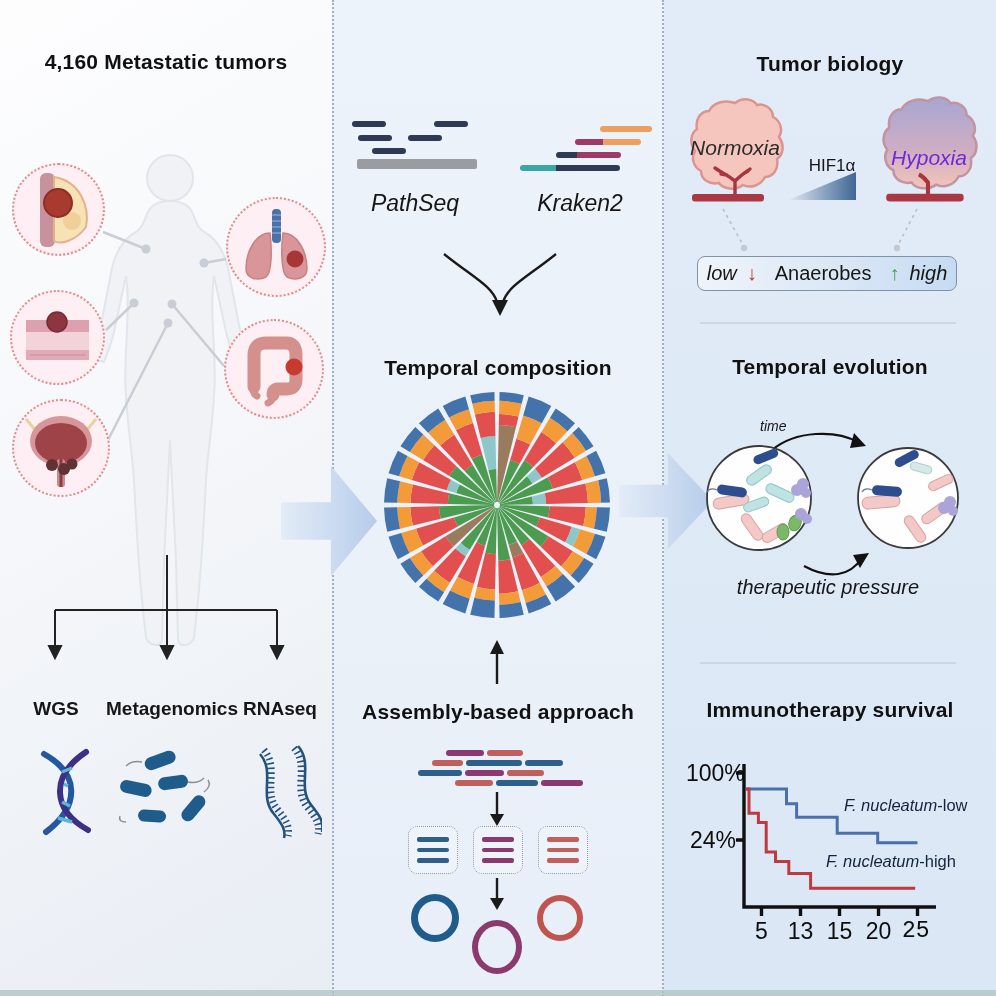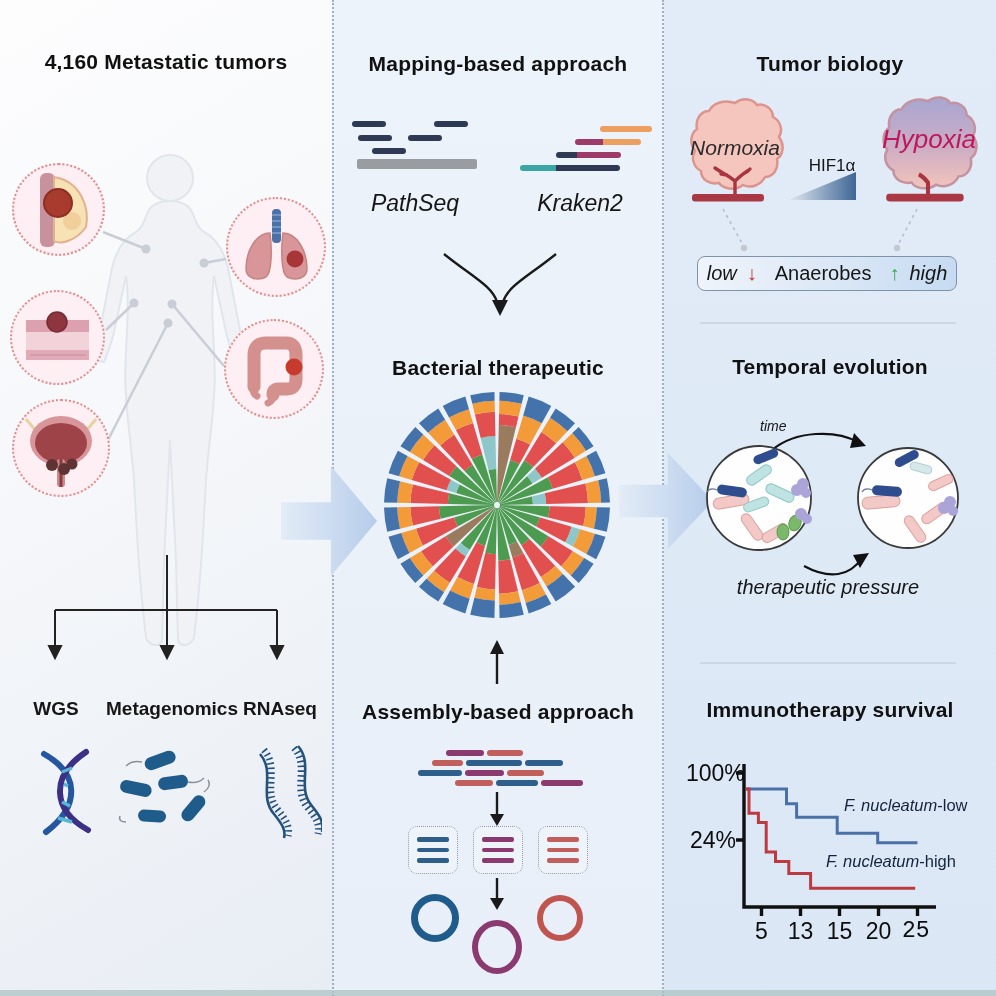--- a/index.html
+++ b/index.html
@@ -166,21 +166,20 @@
   <svg class="abs" style="left:246px;top:744px;" width="76" height="96" viewBox="0 0 76 96">
     <path d="M18,6 C34,24 16,48 32,66 C40,76 44,82 42,92" fill="none" stroke="#24527e" stroke-width="7" stroke-dasharray="1.6 3.2"></path>
     <path d="M14,10 C30,28 12,52 28,70 C36,80 40,86 38,94" fill="none" stroke="#24527e" stroke-width="2.6"></path>
     <path d="M48,4 C64,22 46,46 62,64 C70,74 74,80 72,90" fill="none" stroke="#24527e" stroke-width="7" stroke-dasharray="1.6 3.2"></path>
     <path d="M52,2 C68,20 50,44 66,62 C74,72 78,78 76,88" fill="none" stroke="#24527e" stroke-width="2.6"></path>
   </svg>
 
   <div class="big-arrow" style="left:281px;top:466px;width:96px;height:110px;"></div>
   <div class="big-arrow" style="left:619px;top:453px;width:94px;height:96px;"></div>
 
-  <div class="sec-title" style="left:332px;top:52px;width:332px;">Mapping-based approach</div>
 
   <div>
     <div class="read" style="left:352px;top:121px;width:34px;background:#2e3a54;"></div>
     <div class="read" style="left:434px;top:121px;width:34px;background:#2e3a54;"></div>
     <div class="read" style="left:358px;top:135px;width:34px;background:#2e3a54;"></div>
     <div class="read" style="left:408px;top:135px;width:34px;background:#2e3a54;"></div>
     <div class="read" style="left:372px;top:148px;width:34px;background:#2e3a54;"></div>
     <div class="read" style="left:357px;top:159px;width:120px;height:10px;border-radius:2px;background:#999ca1;"></div>
   </div>
 
@@ -196,21 +195,21 @@
 
   <div class="abs ital" style="left:355px;top:190px;width:120px;text-align:center;font-size:23px;">PathSeq</div>
   <div class="abs ital" style="left:520px;top:190px;width:120px;text-align:center;font-size:23px;">Kraken2</div>
 
   <svg class="abs" style="left:430px;top:248px;" width="140" height="72" viewBox="0 0 140 72">
     <path d="M14,6 C44,30 62,38 67,54" fill="none" stroke="#1a1a1a" stroke-width="2.4"></path>
     <path d="M126,6 C96,30 78,38 73,54" fill="none" stroke="#1a1a1a" stroke-width="2.4"></path>
     <polygon points="62,52 78,52 70,68" fill="#1a1a1a"></polygon>
   </svg>
 
-  <div class="sec-title" style="left:332px;top:356px;width:332px;">Bacterial therapeutic</div>
+  <div class="sec-title" style="left:332px;top:356px;width:332px;">Temporal composition</div>
 
   <svg id="wheel" class="abs" style="left:377px;top:385px;" width="240" height="240" viewBox="0 0 240 240">
       <path d="M 121.8149866858225 40.020591254184126 A 80.00000000000001 80.00000000000001 0 0 1 138.9470516852495 42.27607040018829 L 120.71051443819685 117.08535264000706 A 3 3 0 0 0 120.06806200071834 117.0007721720319 Z" fill="#9b7b5e"></path>
       <path d="M 122.0645473551231 29.023422551634454 A 91 91 0 0 1 141.5522712919713 31.5890300802142 L 138.9470516852495 42.27607040018829 A 80.00000000000001 80.00000000000001 0 0 0 121.8149866858225 40.020591254184126 Z" fill="#e14f4f"></path>
       <path d="M 122.36402015828382 15.826820108574836 A 104.2 104.2 0 0 1 144.67853482003747 18.764581696245273 L 141.5522712919713 31.5890300802142 A 91 91 0 0 0 122.0645473551231 29.023422551634454 Z" fill="#f29b38"></path>
       <path d="M 122.5636686937243 7.029085146535095 A 113 113 0 0 1 146.76271050541493 10.214949440265983 L 144.67853482003747 18.764581696245273 A 104.2 104.2 0 0 0 122.36402015828382 15.826820108574836 Z" fill="#4472aa"></path>
       <path d="M 133.19133531927702 74.8891512771662 A 47 47 0 0 1 142.57050437982988 78.77413030583733 L 121.44067049232957 117.36856150888323 A 3 3 0 0 0 120.84200012676236 117.12058412407444 Z" fill="#4d9b50"></path>
       <path d="M 139.36600291553435 53.77343485371209 A 69.00000000000001 69.00000000000001 0 0 1 153.13542132358003 59.47691470431437 L 142.57050437982988 78.77413030583733 A 47 47 0 0 0 133.19133531927702 74.8891512771662 Z" fill="#e14f4f"></path>
       <path d="M 146.15813727141742 30.546146787912576 A 93.2 93.2 0 0 1 164.7568299617052 38.24997754263913 L 153.13542132358003 59.47691470431437 A 69.00000000000001 69.00000000000001 0 0 0 139.36600291553435 53.77343485371209 Z" fill="#f29b38"></path>
       <path d="M 151.71533810804902 11.54200200680387 A 113 113 0 0 1 174.26525521108033 20.882483501268467 L 164.7568299617052 38.24997754263913 A 93.2 93.2 0 0 0 146.15813727141742 30.546146787912576 Z" fill="#4472aa"></path>
@@ -393,21 +392,21 @@
           <stop offset="0.55" stop-color="#cdadc4"></stop>
           <stop offset="1" stop-color="#f2c4ba"></stop>
         </linearGradient>
       </defs>
     <path d="M55,8 C63,2 73,4 77,10 C85,8 93,14 93,22 C101,26 103,36 99,42 C105,50 103,60 97,64
              C99,74 93,82 85,82 C81,90 71,94 63,90 C55,96 43,94 39,88 C29,90 21,84 21,76
              C13,72 11,62 15,56 C9,48 11,38 17,34 C15,24 21,16 29,16 C33,8 45,4 55,8 Z" fill="url(#hyg)" stroke="#c393a0" stroke-width="2.5"></path>
     <path d="M55,100 L55,88 C52,84 50,82 46,80" stroke="#a8353f" stroke-width="4" fill="none"></path>
     <rect x="14" y="99" width="76" height="7.5" rx="3" fill="#aa3844"></rect>
   </svg>
-  <div class="abs ital" style="left:874px;top:124px;width:110px;text-align:center;font-size:26px;color:#be185d;">Hypoxia</div>
+  <div class="abs ital" style="left:874px;top:146px;width:110px;text-align:center;font-size:21px;color:#6d28d9;">Hypoxia</div>
 
   <svg class="abs" style="left:664px;top:205px;" width="332" height="52" viewBox="0 0 332 52">
     <g stroke="#b9bec6" stroke-width="1.6" stroke-dasharray="3 4" fill="none">
       <line x1="59" y1="4" x2="79" y2="40"></line>
         <line x1="253" y1="4" x2="234" y2="40"></line>
     </g>
     <circle cx="80" cy="43" r="3.2" fill="#c4c9d1"></circle>
       <circle cx="233" cy="43" r="3.2" fill="#c4c9d1"></circle>
   </svg>
 

